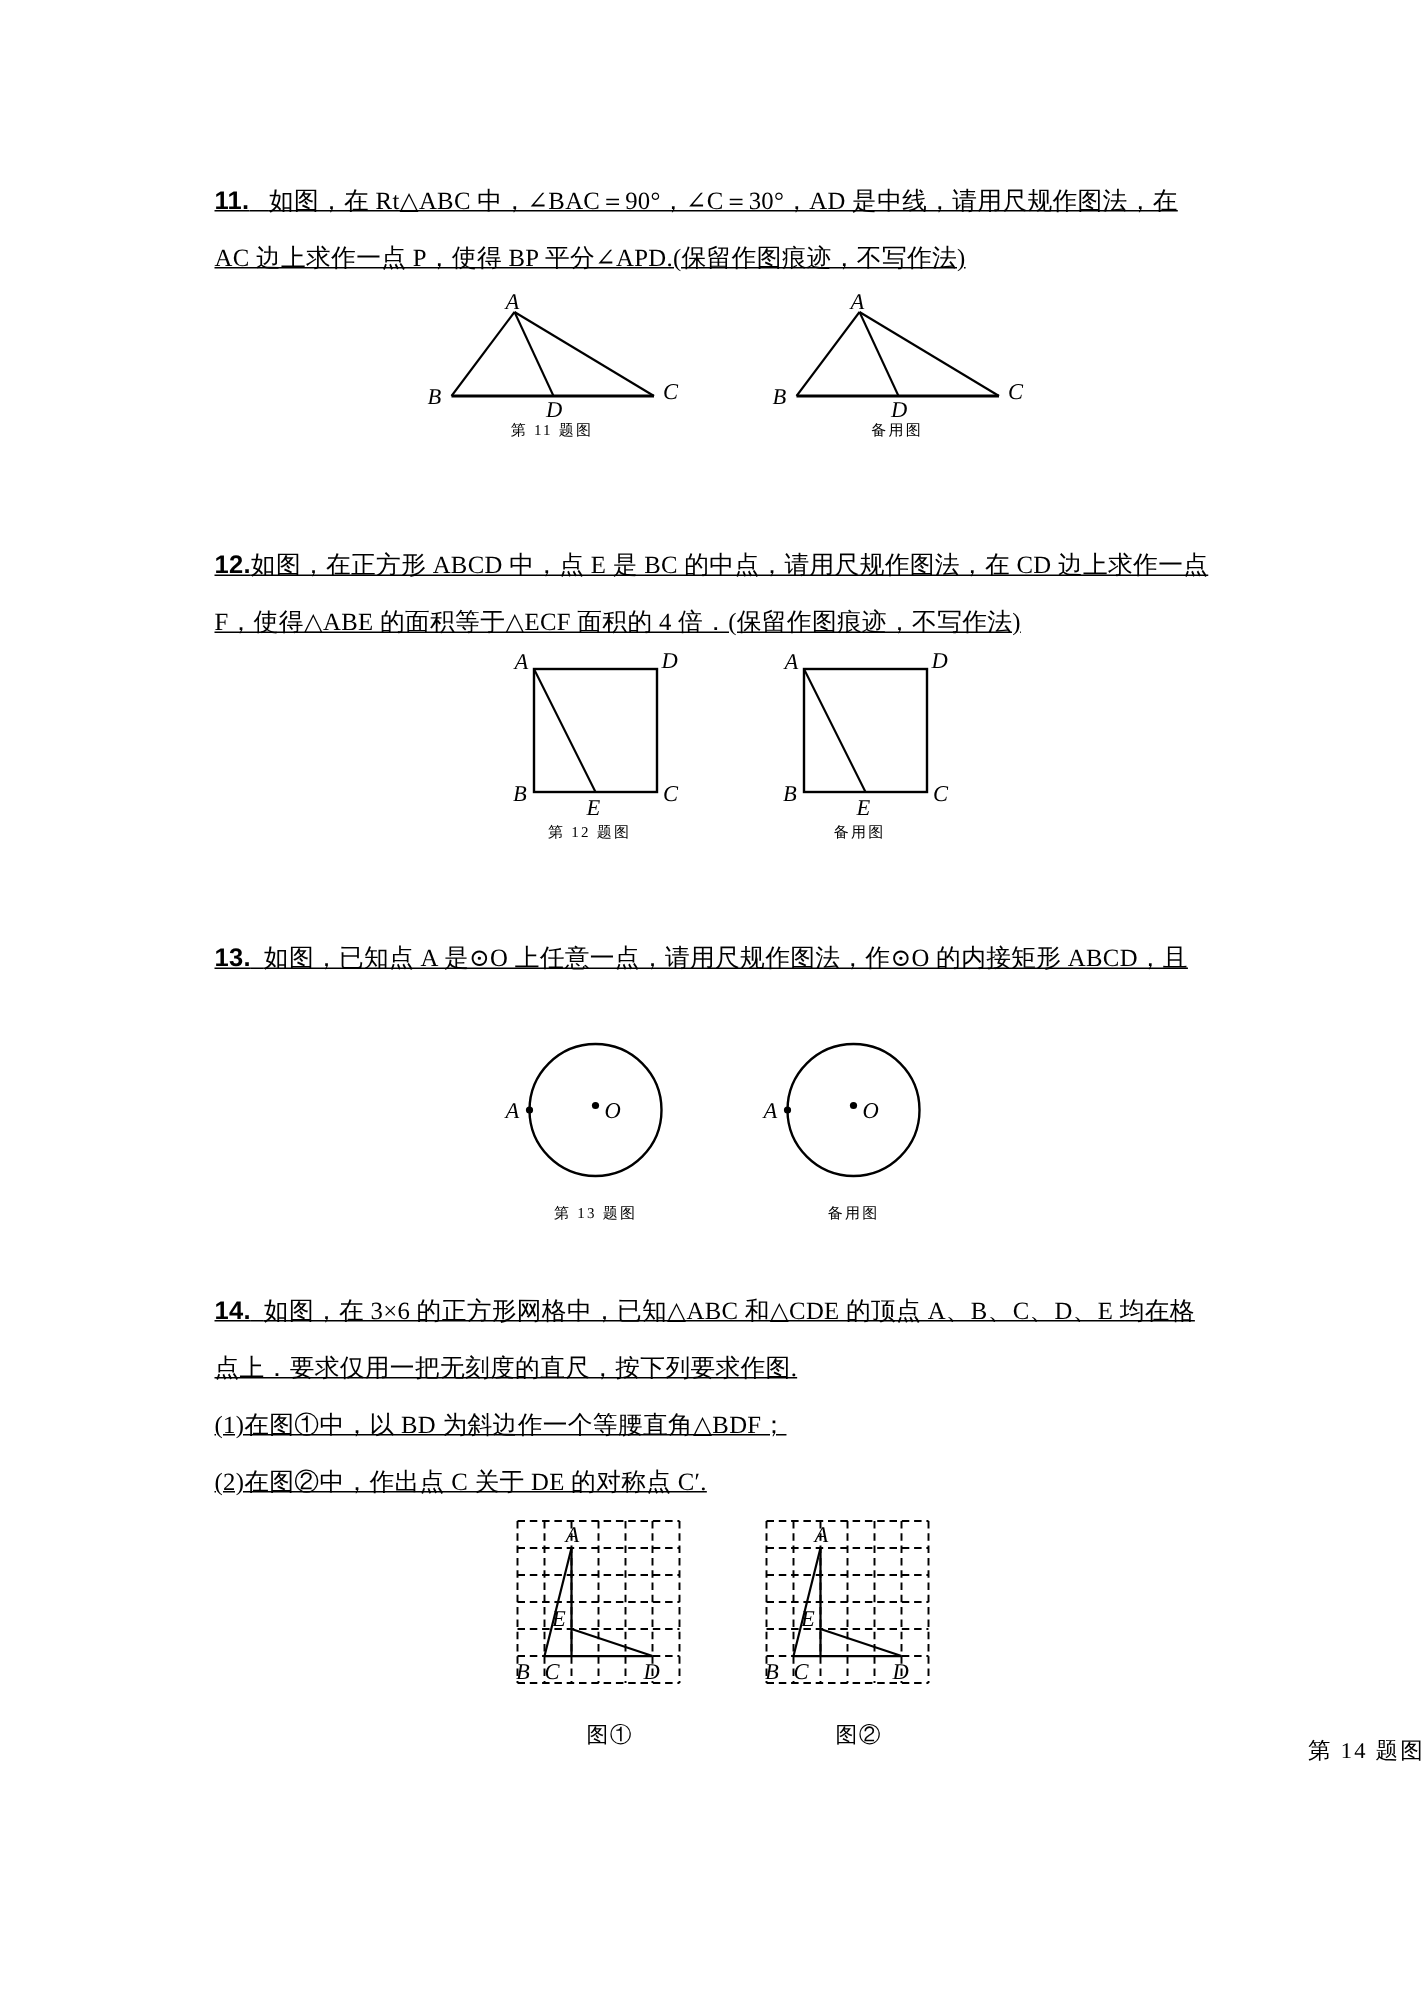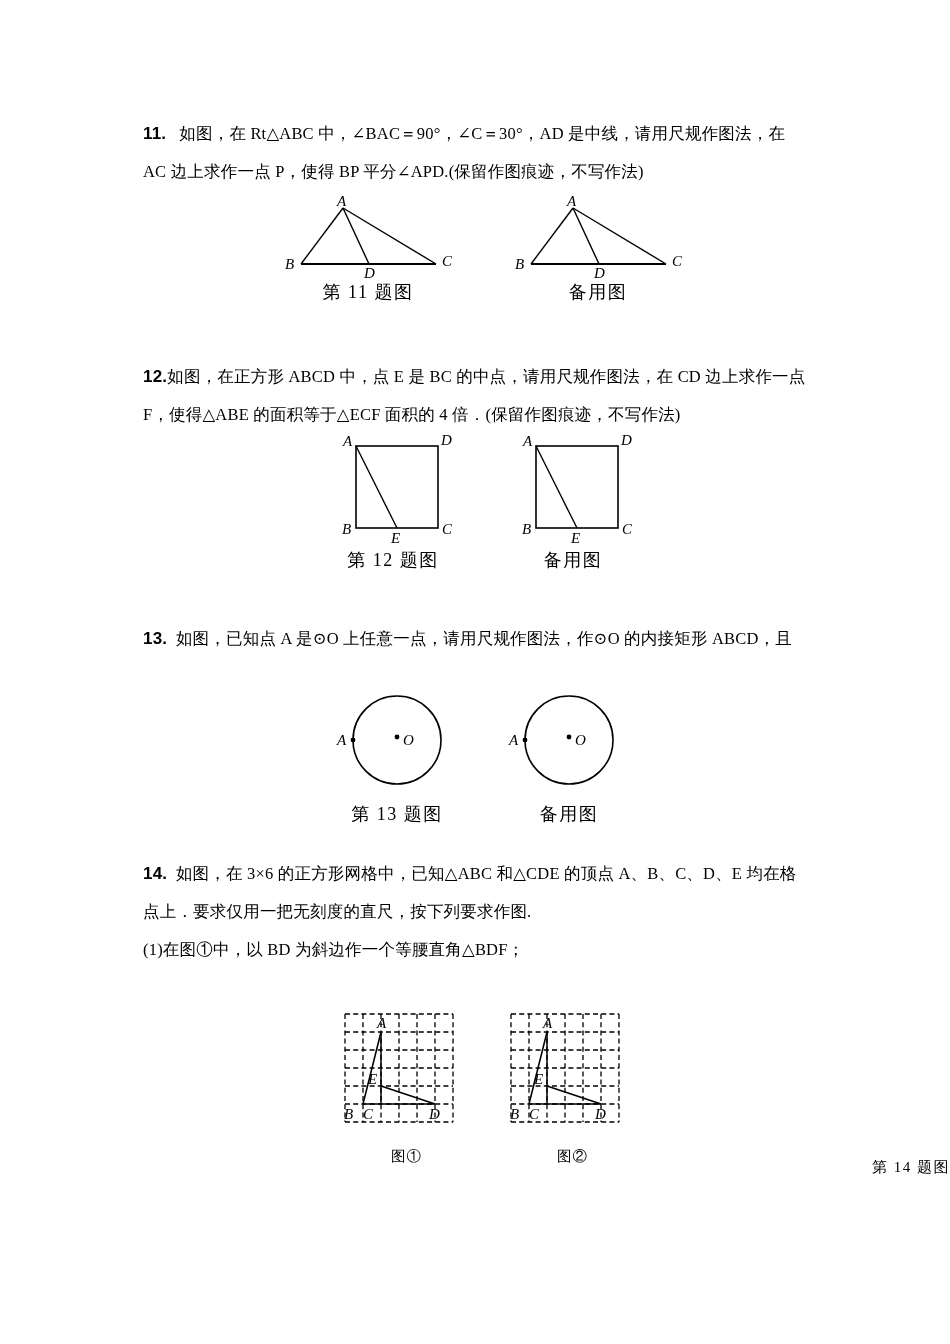--- a/index.html
+++ b/index.html
@@ -19,20 +19,21 @@
     position: absolute;
     left: 0; top: 0;
     width: 950px;
     height: 1344px;
     background: #fff;
   }
   .problem {
     position: absolute;
     left: 143px;
     width: 680px;
+    text-decoration: underline;
   }
   .ptext {
     font-size: 16.5px;
     line-height: 38px;
     text-align: justify;
     letter-spacing: 0.2px;
   }
   .pnum {
     font-family: "Liberation Sans", sans-serif;
     font-weight: bold;
@@ -43,21 +44,21 @@
     display: flex;
     justify-content: center;
     align-items: flex-start;
   }
   .fig {
     display: flex;
     flex-direction: column;
     align-items: center;
   }
   .caption {
-    font-size: 18px;
+    font-size: 10px;
     letter-spacing: 1.5px;
     margin-top: 2px;
     white-space: nowrap;
   }
   .cap-small {
     font-size: 14.5px;
     letter-spacing: 1px;
     margin-top: 1px;
     white-space: nowrap;
     margin-left: 13px;
@@ -182,20 +183,21 @@
       <div class="caption">备用图</div>
     </div>
   </div>
 
   <div class="problem" style="top:855px;">
     <div class="ptext">
       <span class="pnum">14.</span>
       &nbsp;<span>如图，在 3×6 的正方形网格中，已知△ABC 和△CDE 的顶点 A、B、C、D、E 均在格</span><br>
       <span>点上．要求仅用一把无刻度的直尺，按下列要求作图.</span><br>
       <span>(1)在图①中，以 BD 为斜边作一个等腰直角△BDF；</span><br>
+      <span>(2)在图②中，作出点 C 关于 DE 的对称点 C′.</span>
     </div>
   </div>
 
   <div class="figrow" style="top:1006px; left:143px; width:680px; gap:40px;">
     <div class="fig">
       <svg width="126" height="140" viewBox="0 0 126 140">
         <g stroke="#000" stroke-width="1.3" stroke-dasharray="5,3.2" fill="none">
           <line x1="8" y1="8" x2="116" y2="8"></line>
           <line x1="8" y1="26" x2="116" y2="26"></line>
           <line x1="8" y1="44" x2="116" y2="44"></line>

